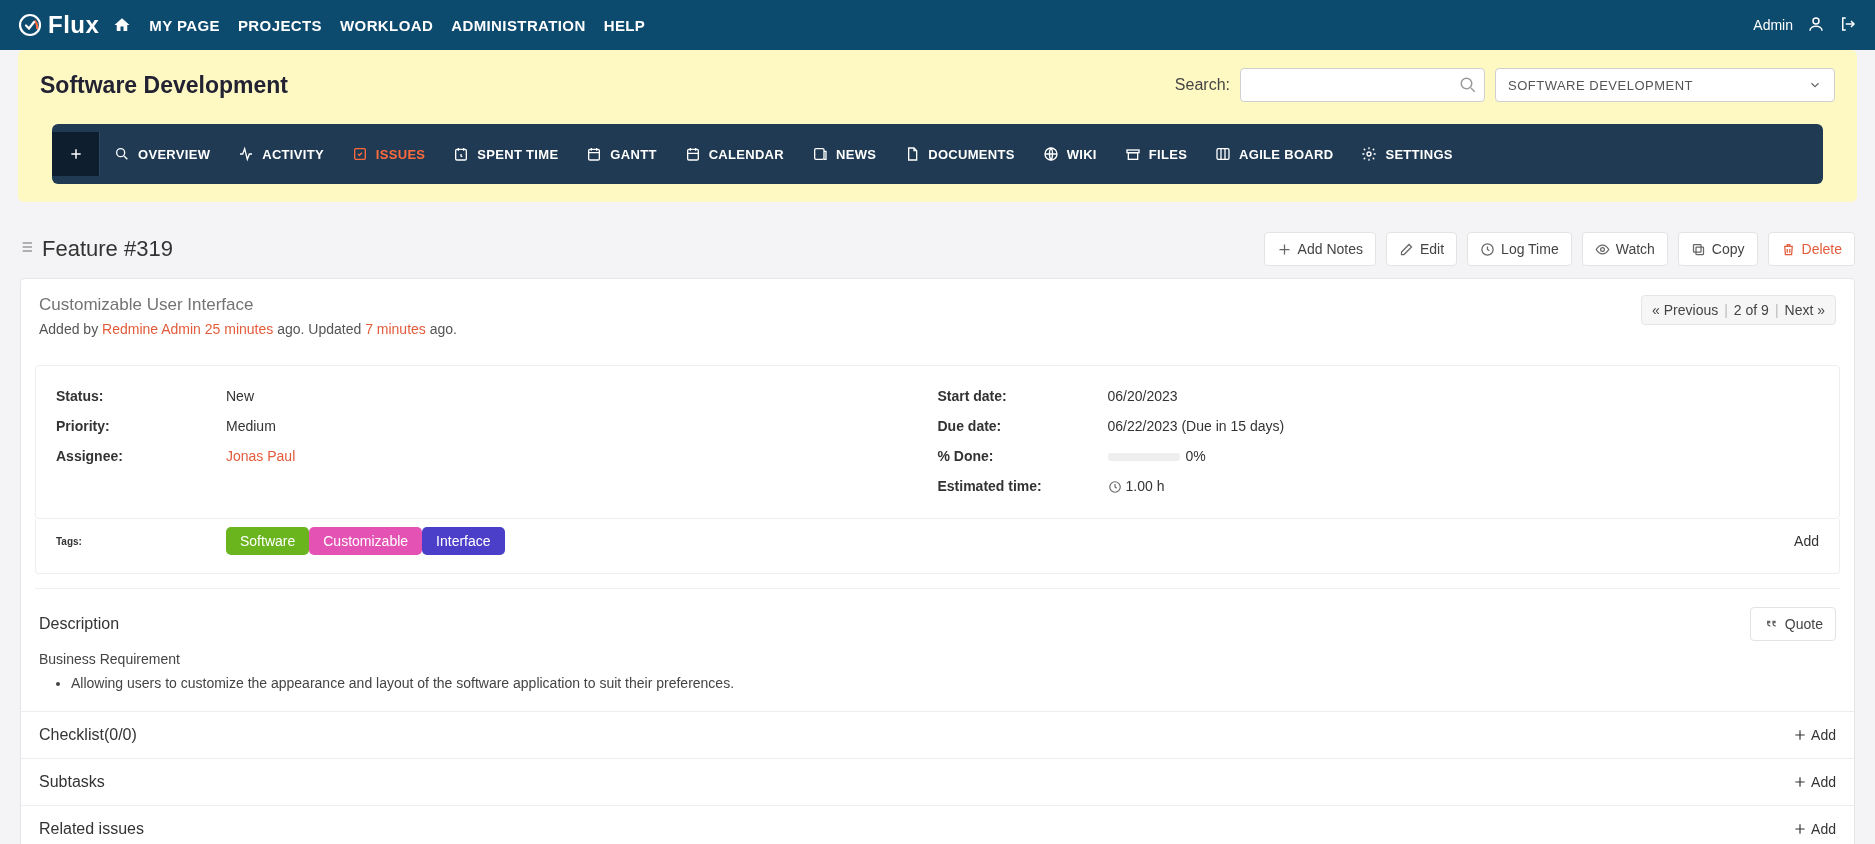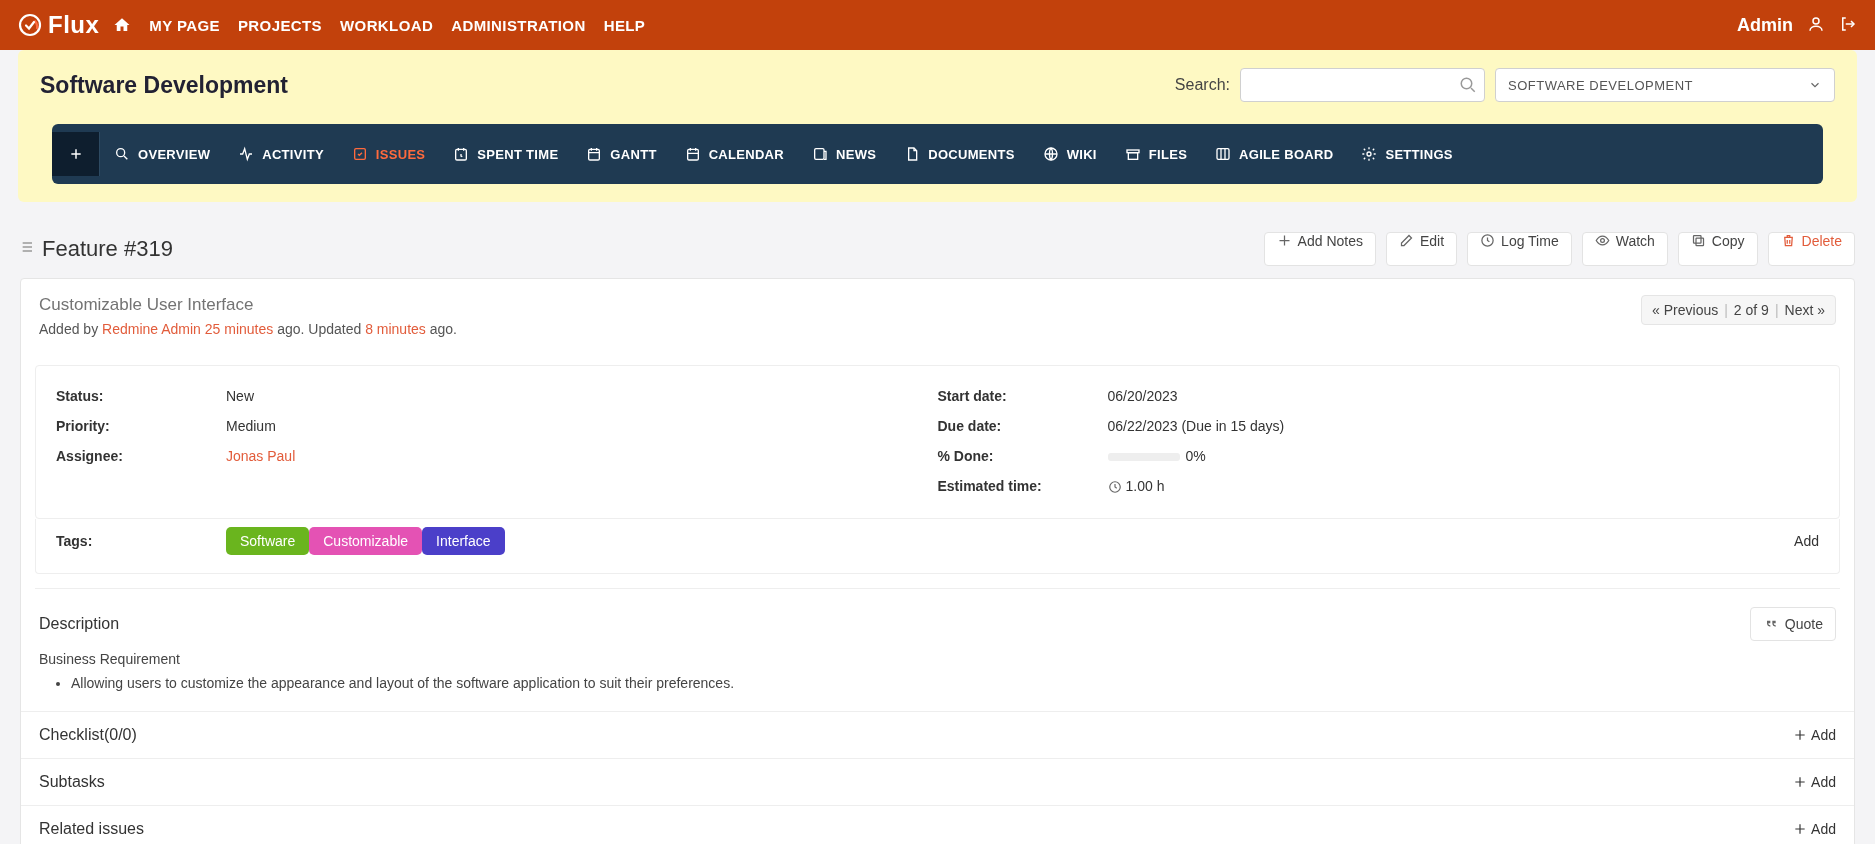--- a/index.html
+++ b/index.html
@@ -1,27 +1,27 @@
 <!DOCTYPE html>
 <html><head>
 <meta charset="utf-8">
 <style>
 *{box-sizing:border-box;margin:0;padding:0;font-family:Arial,Helvetica,sans-serif}
 body{background:#f4f4f6;color:#333}
 a{text-decoration:none;color:inherit}
 
 
-.topnav{background:#c2410c;height:50px;display:flex;align-items:center;padding:0 18px;color:#fff;font-size:14px}
+.topnav{background:#0c4a6e;height:50px;display:flex;align-items:center;padding:0 18px;color:#fff;font-size:14px}
 .logo{display:flex;align-items:center;font-weight:700;font-size:24px;margin-right:14px;letter-spacing:.5px}
 .logo svg{margin-right:6px}
 .nav-left{display:flex;align-items:center;gap:18px;flex:1}
 .nav-left .item{font-weight:700;font-size:15px;letter-spacing:.4px}
 .home-icon{display:inline-flex}
 .nav-right{display:flex;align-items:center;gap:14px}
-.nav-right .item{font-weight:700;font-size:18px}
+.nav-right .item{font-weight:400;font-size:14px}
 
 
 .proj-wrap{padding:0 18px 18px;background:#f4f4f6}
 .proj-head{background:#fef9c3;border-radius:6px;padding:18px 22px 18px;margin-top:0}
 .proj-top{display:flex;align-items:center}
 .proj-title{font-size:23px;font-weight:600;color:#223;flex:1}
 .search-area{display:flex;align-items:center;gap:10px}
 .search-lbl{color:#444;font-size:16px}
 .search-box{position:relative}
 .search-box input{width:245px;height:34px;padding:0 34px 0 10px;border:1px solid #d0d0d0;border-radius:4px;font-size:14px;background:#fff}
@@ -34,21 +34,21 @@
 .tab{display:flex;align-items:center;gap:8px;padding:0 14px;height:44px;color:#fff;font-size:13px;font-weight:600;letter-spacing:.3px;cursor:pointer}
 .tab.active{color:#ff6a3d}
 .tab svg{width:16px;height:16px;stroke:#fff;flex-shrink:0}
 .tab.active svg{stroke:#ff6a3d}
 
 
 .issue-head{display:flex;align-items:center;padding:12px 20px 0}
 .issue-head .hicon{color:#888;margin-right:6px}
 .issue-head h2{font-size:22px;font-weight:500;color:#333;flex:1}
 .issue-actions{display:flex;gap:10px}
-.act-btn{background:#fff;border:1px solid #e3e3e3;border-radius:4px;height:34px;padding:0 12px;display:flex;gap:6px;font-size:14px;color:#444;cursor:pointer}
+.act-btn{background:#fff;border:1px solid #e3e3e3;border-radius:4px;height:34px;padding:0 12px;display:flex;align-items:center;gap:6px;font-size:14px;color:#444;cursor:pointer}
 .act-btn.danger{color:#e25c3b}
 .act-btn.danger svg{stroke:#e25c3b}
 .act-btn svg{width:15px;height:15px;stroke:#666}
 
 
 .issue-card{background:#fff;border:1px solid #e5e5e5;border-radius:4px;margin:12px 20px;padding:0}
 .card-head{display:flex;align-items:flex-start;padding:16px 18px 0}
 .card-head-left{flex:1}
 .card-title{font-size:17px;font-weight:500;color:#737373;margin-bottom:6px}
 .card-sub{font-size:14px;color:#555}
@@ -60,21 +60,21 @@
 .attrs{display:flex;padding:22px 20px 10px;border:1px solid #eee;margin:28px 14px 0;border-radius:4px}
 .attr-col{flex:1}
 .attr-row{display:flex;margin-bottom:14px;font-size:14px}
 .attr-lbl{width:170px;color:#333;font-weight:600}
 .attr-val{color:#333}
 .attr-val.lnk{color:#e25c3b}
 .progress{display:inline-block;width:72px;height:8px;background:#eee;border-radius:3px;vertical-align:middle;margin-right:6px}
 .clock-ico{display:inline-flex;vertical-align:middle;margin-right:4px}
 
 .tags-row{display:flex;align-items:center;padding:8px 20px 18px;margin:0 14px;border:1px solid #eee;border-top:0;border-radius:0 0 4px 4px}
-.tags-row .attr-lbl{font-weight:600;width:170px;font-size:14px}
+.tags-row .attr-lbl{font-weight:600;width:170px;font-size:10px}
 .tags{display:flex;gap:0;flex:1}
 .tag{padding:6px 14px;border-radius:5px;font-size:14px;color:#fff}
 .tag.g{background:#6ab51e}
 .tag.p{background:#e452b4}
 .tag.b{background:#4b3fc9}
 .add-link{font-size:14px;color:#333;cursor:pointer}
 
 .hr{height:1px;background:#eee;margin:14px 14px}
 
 .desc-block{padding:4px 18px 14px}
@@ -289,21 +289,21 @@
         <span>Delete</span>
       </button>
   </div>
 </div>
 
 <div class="issue-card">
   <div class="card-head">
     <div class="card-head-left">
       <div class="card-title">Customizable User Interface</div>
       <div class="card-sub">
-        <span>Added by </span><span class="lnk">Redmine Admin 25 minutes</span><span> ago.</span><span> Updated </span><span class="lnk">8 minutes</span><span> ago.</span>
+        <span>Added by </span><span class="lnk">Redmine Admin 25 minutes</span><span> ago.</span><span> Updated </span><span class="lnk">7 minutes</span><span> ago.</span>
       </div>
     </div>
     <div class="pager">
       <span>« Previous</span>
       <span class="sep">|</span>
       <span>2 of 9</span>
       <span class="sep">|</span>
       <span>Next »</span>
     </div>
   </div>

